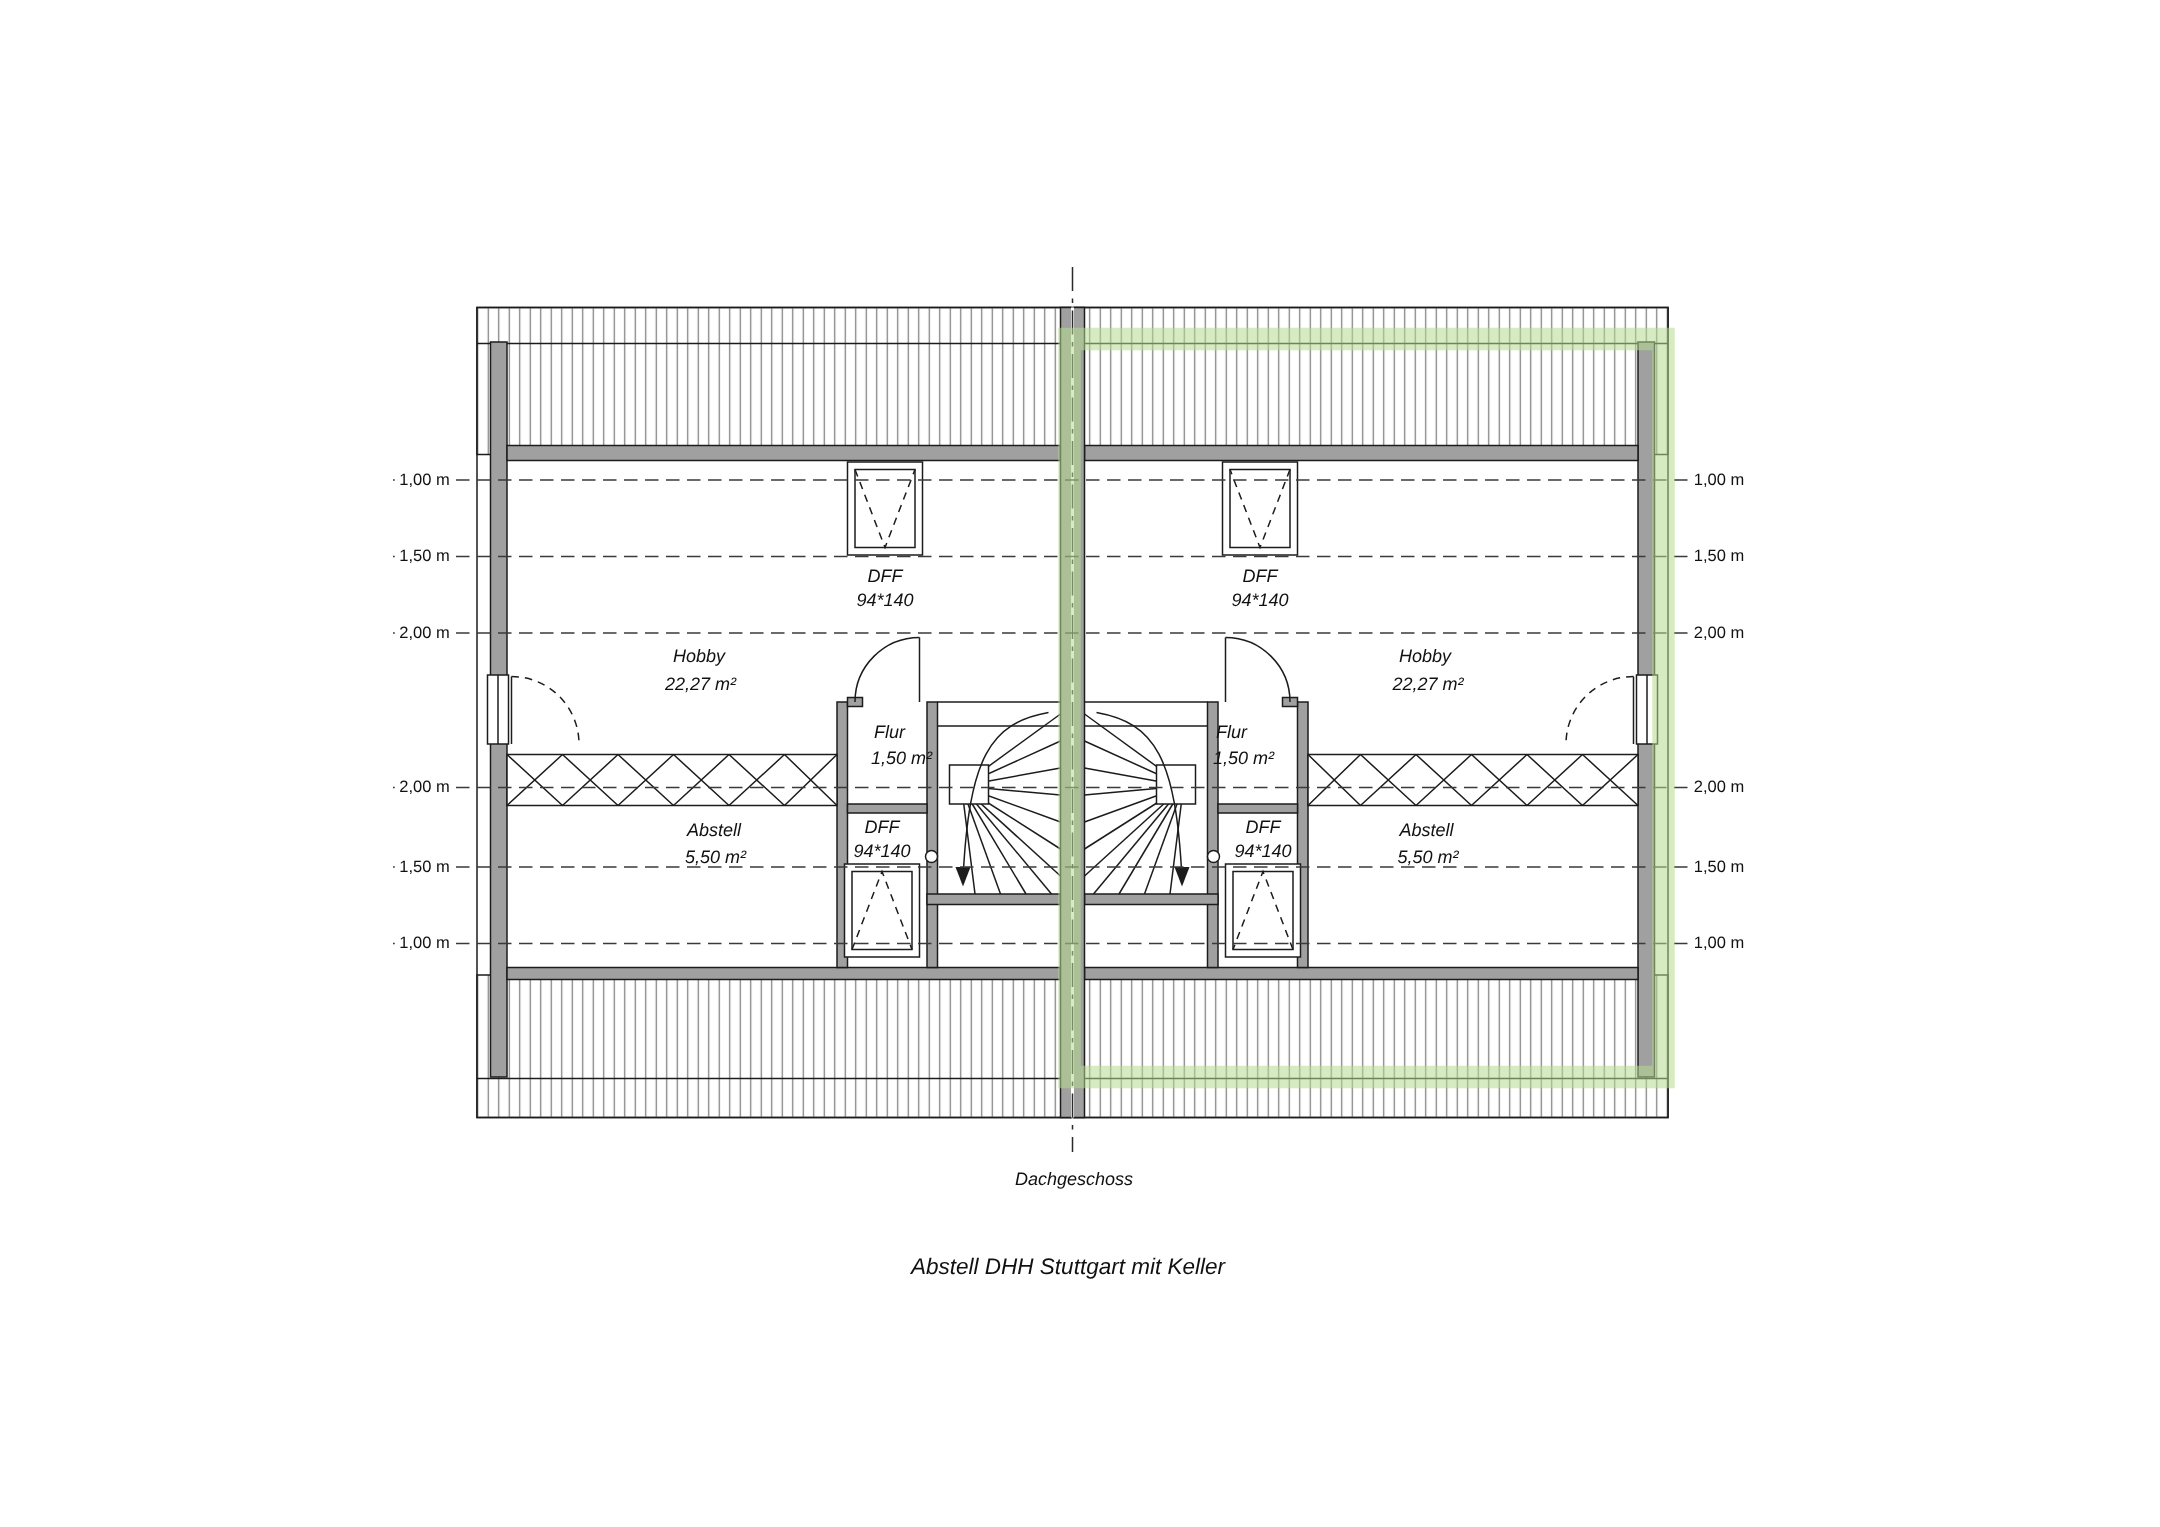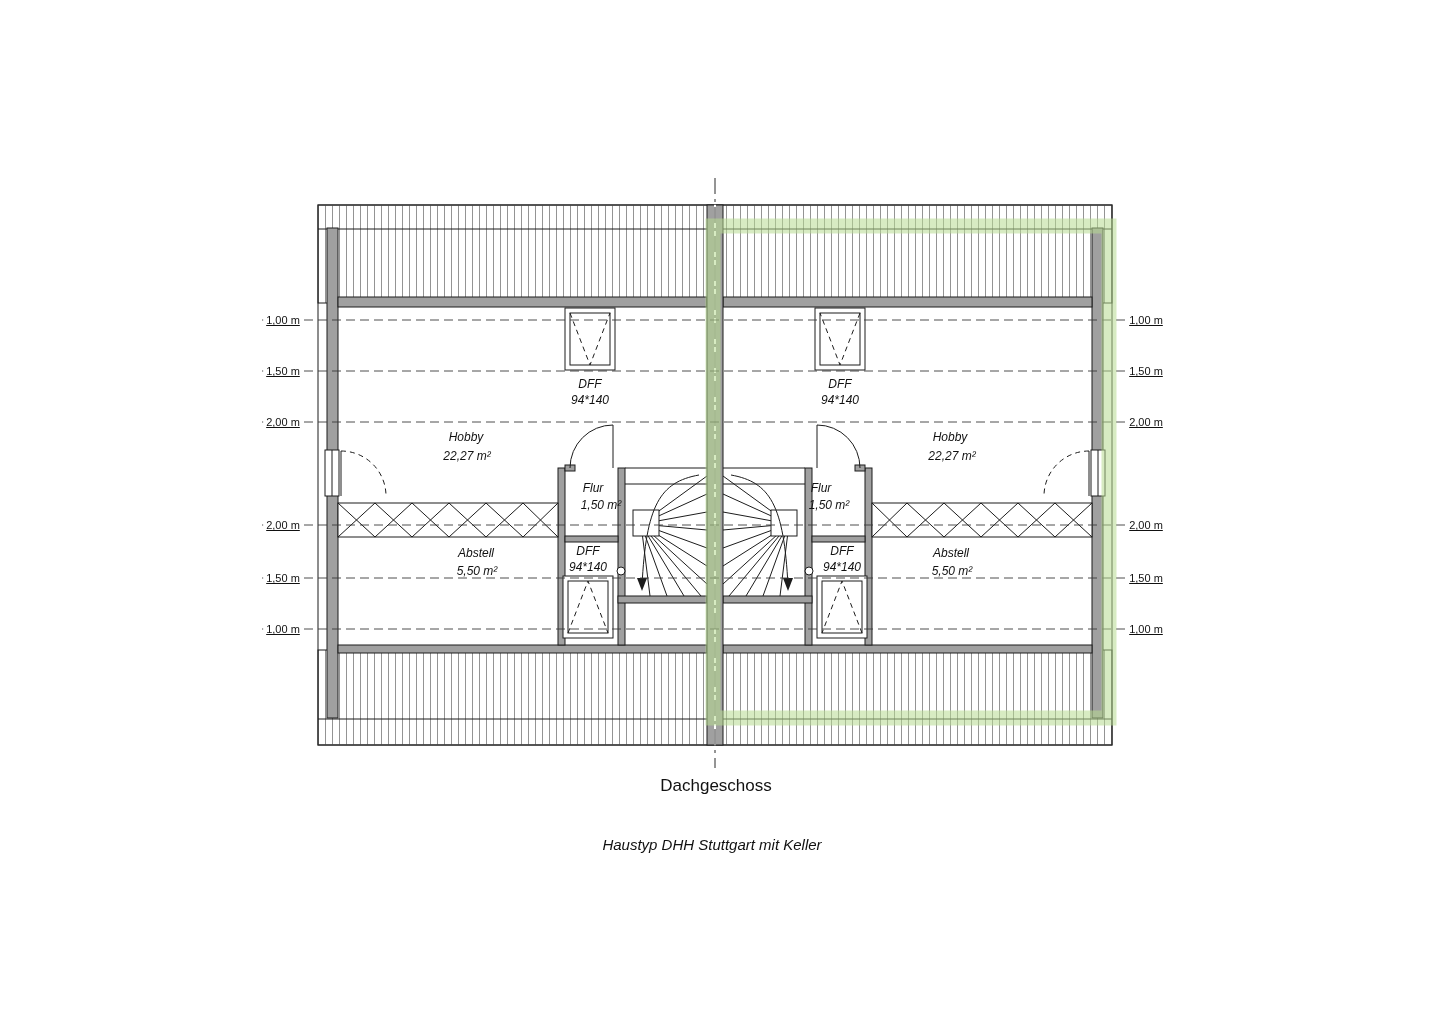--- a/index.html
+++ b/index.html
@@ -9,22 +9,22 @@
   
   .ln{stroke:#1c1c1c;stroke-width:1;fill:none;}
   .lnf{stroke:#1c1c1c;stroke-width:1;}
   .dash{stroke-dasharray:5 4;}
   .wall{fill:var(--wall,#a0a0a0);stroke:#1c1c1c;stroke-width:1;}
   .dimline{stroke:#3a3a3a;stroke-width:0.9;stroke-dasharray:9 5;fill:none;}
   .centerline{stroke:#2a2a2a;stroke-width:1;stroke-dasharray:16 5 3 5;fill:none;}
   .greenFrame{fill:none;stroke:var(--highlight,#b6db90);stroke-width:15;opacity:0.55;}
   
   .lbl{position:absolute;font-size:12px;line-height:14px;white-space:nowrap;transform:translate(-50%,-50%);text-align:center;font-style:italic;}
-  .dim{position:absolute;font-size:11px;line-height:14px;white-space:nowrap;transform:translate(-50%,-50%);background:#fff;padding:0 3px;text-decoration:underline;}
-  .title{position:absolute;font-size:17px;line-height:20px;white-space:nowrap;transform:translate(-50%,-50%);}
+  .dim{position:absolute;font-size:11px;line-height:14px;white-space:nowrap;transform:translate(-50%,-50%);background:#fff;padding:0 3px;}
+  .title{position:absolute;font-style:italic;font-size:12px;line-height:20px;white-space:nowrap;transform:translate(-50%,-50%);}
   .subtitle{position:absolute;font-style:italic;font-size:15px;line-height:18px;white-space:nowrap;transform:translate(-50%,-50%);}
 </style>
 </head>
 <body>
 
 <div class="canvas">
 
   <svg class="plan-svg" width="1440" height="1018" viewBox="0 0 1440 1018">
     <defs>
       <pattern id="hatchV" width="7" height="12" patternUnits="userSpaceOnUse">
@@ -158,15 +158,15 @@
   <span class="lbl" style="left:821px;top:488px">Flur</span>
   <span class="lbl" style="left:829px;top:505px">1,50 m²</span>
   <span class="lbl" style="left:951px;top:553px">Abstell</span>
   <span class="lbl" style="left:952px;top:571px">5,50 m²</span>
   <span class="lbl" style="left:840px;top:384px">DFF</span>
   <span class="lbl" style="left:840px;top:400px">94*140</span>
   <span class="lbl" style="left:842px;top:551px">DFF</span>
   <span class="lbl" style="left:842px;top:567px">94*140</span>
 
   <span class="title" style="left:716px;top:786px">Dachgeschoss</span>
-  <span class="subtitle" style="left:712px;top:845px">Haustyp DHH Stuttgart mit Keller</span>
+  <span class="subtitle" style="left:712px;top:845px">Abstell DHH Stuttgart mit Keller</span>
 
 </div>
 
 </body></html>

